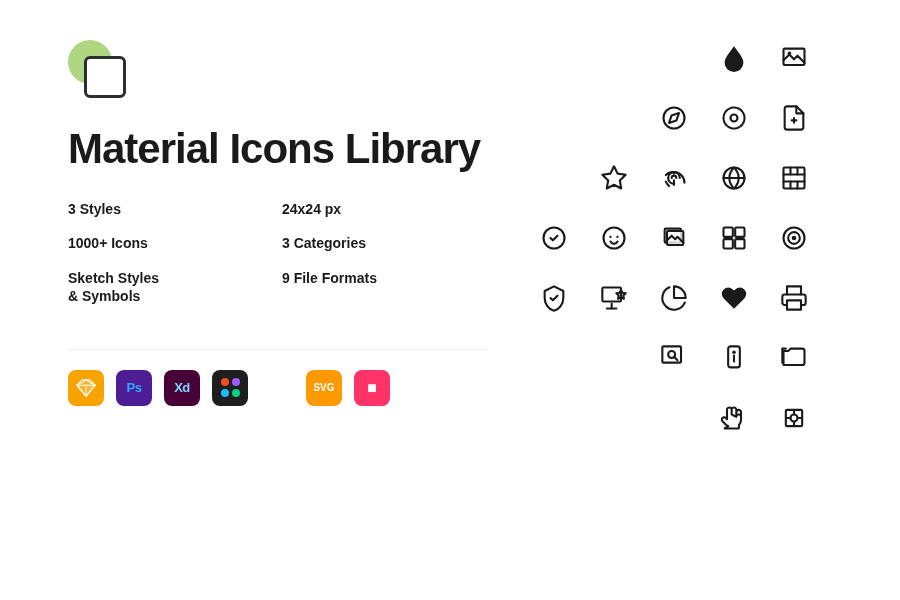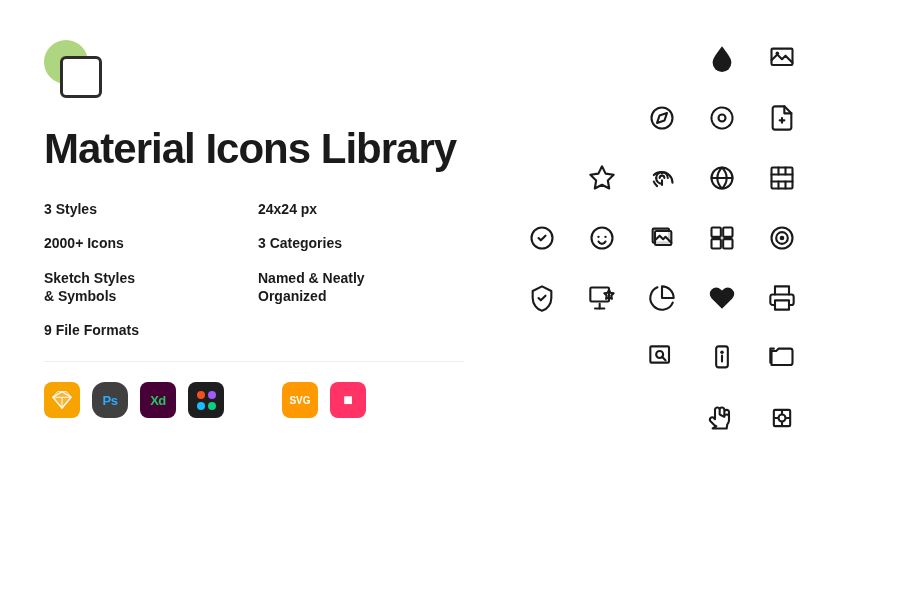--- a/index.html
+++ b/index.html
@@ -9,21 +9,21 @@
       background: #fff;
       font-family: -apple-system, BlinkMacSystemFont, 'Segoe UI', Arial, sans-serif;
       overflow: hidden;
       position: relative;
     }
 
     .main-container {
       display: flex;
       width: 900px;
       height: 526px;
-      padding: 40px 60px 30px 44px;
+      padding: 40px 60px 30px 68px;
     }
 
     
     .left-panel {
       flex: 0 0 420px;
       display: flex;
       flex-direction: column;
     }
 
     
@@ -61,21 +61,21 @@
       line-height: 1.1;
       margin-bottom: 28px;
       letter-spacing: -1px;
     }
 
     
     .features-grid {
       display: grid;
       grid-template-columns: 1fr 1fr;
       gap: 16px 8px;
-      margin-bottom: 22px;
+      margin-bottom: 44px;
     }
 
     .feature-item {
       display: flex;
       flex-direction: column;
     }
 
     .feature-label {
       font-size: 14px;
       font-weight: 700;
@@ -98,22 +98,22 @@
       border-radius: 8px;
       display: flex;
       align-items: center;
       justify-content: center;
       font-weight: 900;
       font-size: 14px;
       color: white;
       flex-shrink: 0;
     }
     .app-logo.sketch { background: #f7a300; }
-    .app-logo.ps { background: #404040; color: #31a8ff; border-radius: 13px; }
-    .app-logo.xd { background: #470137; color: #22c55e; }
+    .app-logo.ps { background: #4c1d95; color: #31a8ff; }
+    .app-logo.xd { background: #470137; color: #7dd3fc; }
     .app-logo.figma { background: #1e1e1e; }
     .app-logo.svg-logo { background: #ff9900; margin-left: 46px; }
     .app-logo.invision { background: #ff3366; }
 
     .figma-dots {
       display: grid;
       grid-template-columns: 1fr 1fr;
       gap: 3px;
       padding: 4px;
     }
@@ -188,30 +188,27 @@
     <h1 class="main-title">Material Icons Library</h1>
 
     <div class="features-grid">
       <div class="feature-item">
         <span class="feature-label">3 Styles</span>
       </div>
       <div class="feature-item">
         <span class="feature-label">24x24 px</span>
       </div>
       <div class="feature-item">
-        <span class="feature-label">2000+ Icons</span>
+        <span class="feature-label">1000+ Icons</span>
       </div>
       <div class="feature-item">
         <span class="feature-label">3 Categories</span>
       </div>
       <div class="feature-item">
         <span class="feature-label">Sketch Styles<br>&amp; Symbols</span>
-      </div>
-      <div class="feature-item">
-        <span class="feature-label">Named &amp; Neatly<br>Organized</span>
       </div>
       <div class="feature-item">
         <span class="feature-label">9 File Formats</span>
       </div>
     </div>
 
     <div class="bottom-bar">
 
       <div class="app-logo sketch">
         <svg width="22" height="22" viewBox="0 0 24 24" style="stroke:white;stroke-width:1.5;fill:none;">

